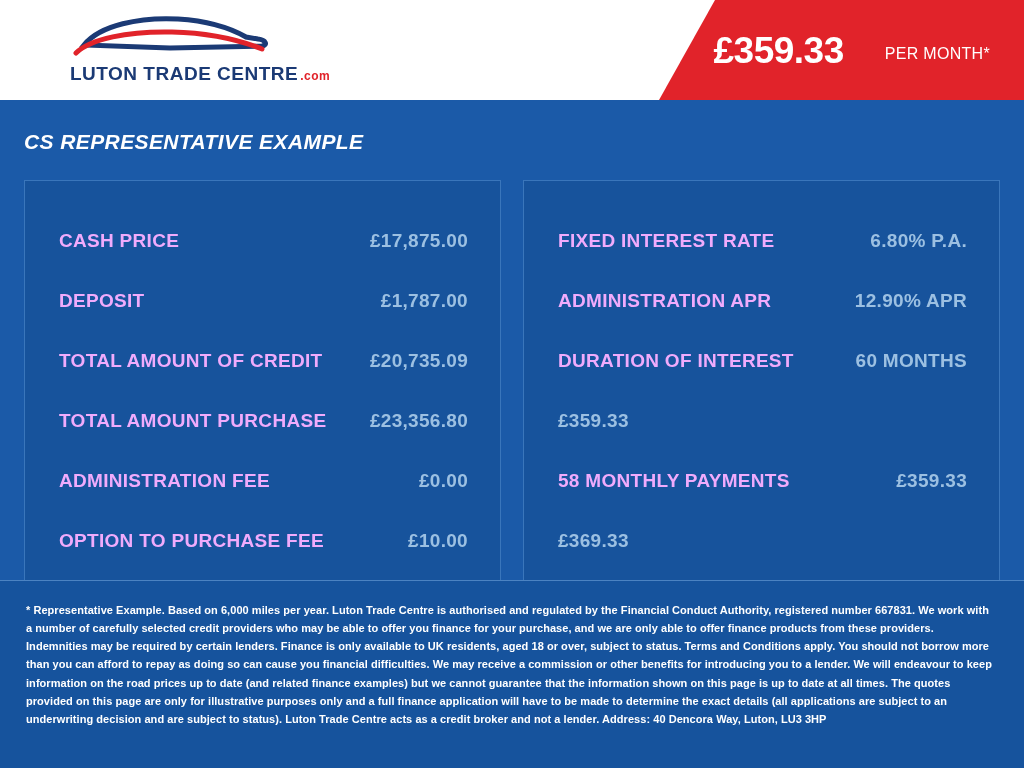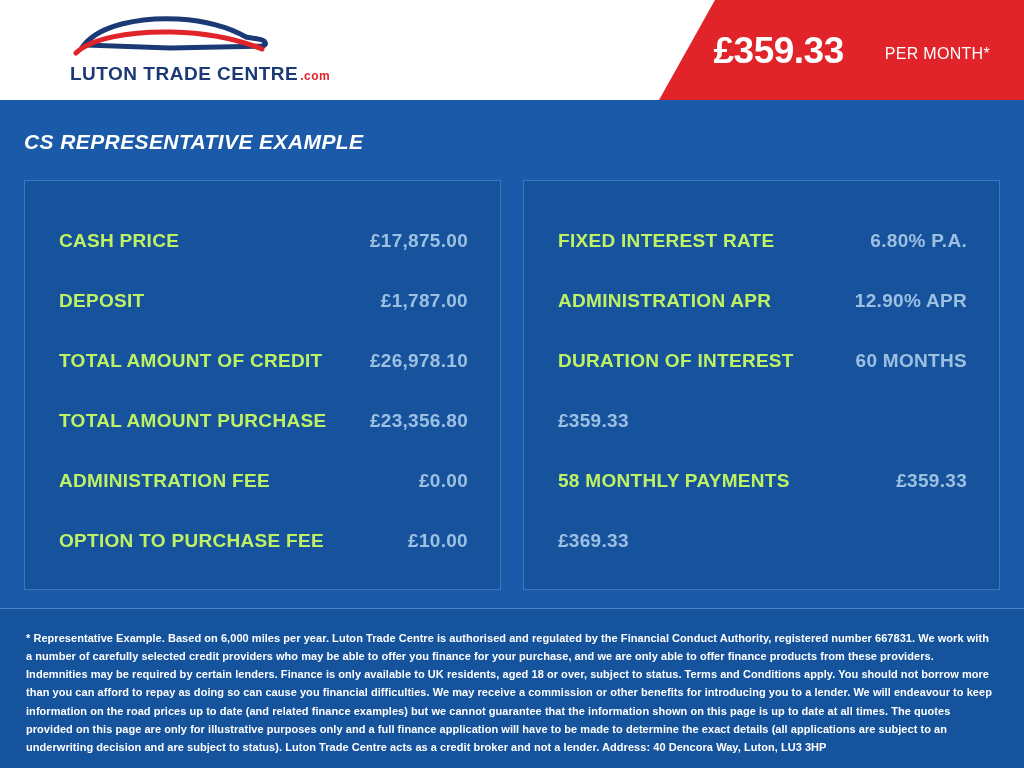--- a/index.html
+++ b/index.html
@@ -87,41 +87,41 @@
     border: 1px solid #3a76bb;
     padding: 24px 20px 24px 22px;
   }
   .row {
     display: flex;
     align-items: baseline;
     justify-content: space-between;
     padding: 13px 12px 13px 12px;
   }
   .row-label {
-    color: #bef264;
+    color: #f0abfc;
     font-size: 19px;
     font-weight: bold;
     letter-spacing: 0.3px;
     white-space: nowrap;
   }
   .row-value {
     color: #9cc0e2;
     font-size: 19px;
     font-weight: bold;
     letter-spacing: 0.3px;
     white-space: nowrap;
     text-align: right;
     margin-top: 12px;
   }
 
   
   .footer {
     position: absolute;
     left: 0; right: 0; bottom: 0;
-    height: 160px;
+    height: 188px;
     background: #16539d;
     border-top: 1px solid #4c83c2;
     padding: 20px 26px;
   }
   .footer p {
     color: #ffffff;
     font-size: 11px;
     line-height: 1.65;
     font-weight: bold;
     letter-spacing: 0.05px;
@@ -159,21 +159,21 @@
         <div class="row">
           <span class="row-label">CASH PRICE</span>
           <span class="row-value">£17,875.00</span>
         </div>
         <div class="row">
           <span class="row-label">DEPOSIT</span>
           <span class="row-value">£1,787.00</span>
         </div>
         <div class="row">
           <span class="row-label">TOTAL AMOUNT OF CREDIT</span>
-          <span class="row-value">£26,978.10</span>
+          <span class="row-value">£20,735.09</span>
         </div>
         <div class="row">
           <span class="row-label">TOTAL AMOUNT PURCHASE</span>
           <span class="row-value">£23,356.80</span>
         </div>
         <div class="row">
           <span class="row-label">ADMINISTRATION FEE</span>
           <span class="row-value">£0.00</span>
         </div>
         <div class="row">

